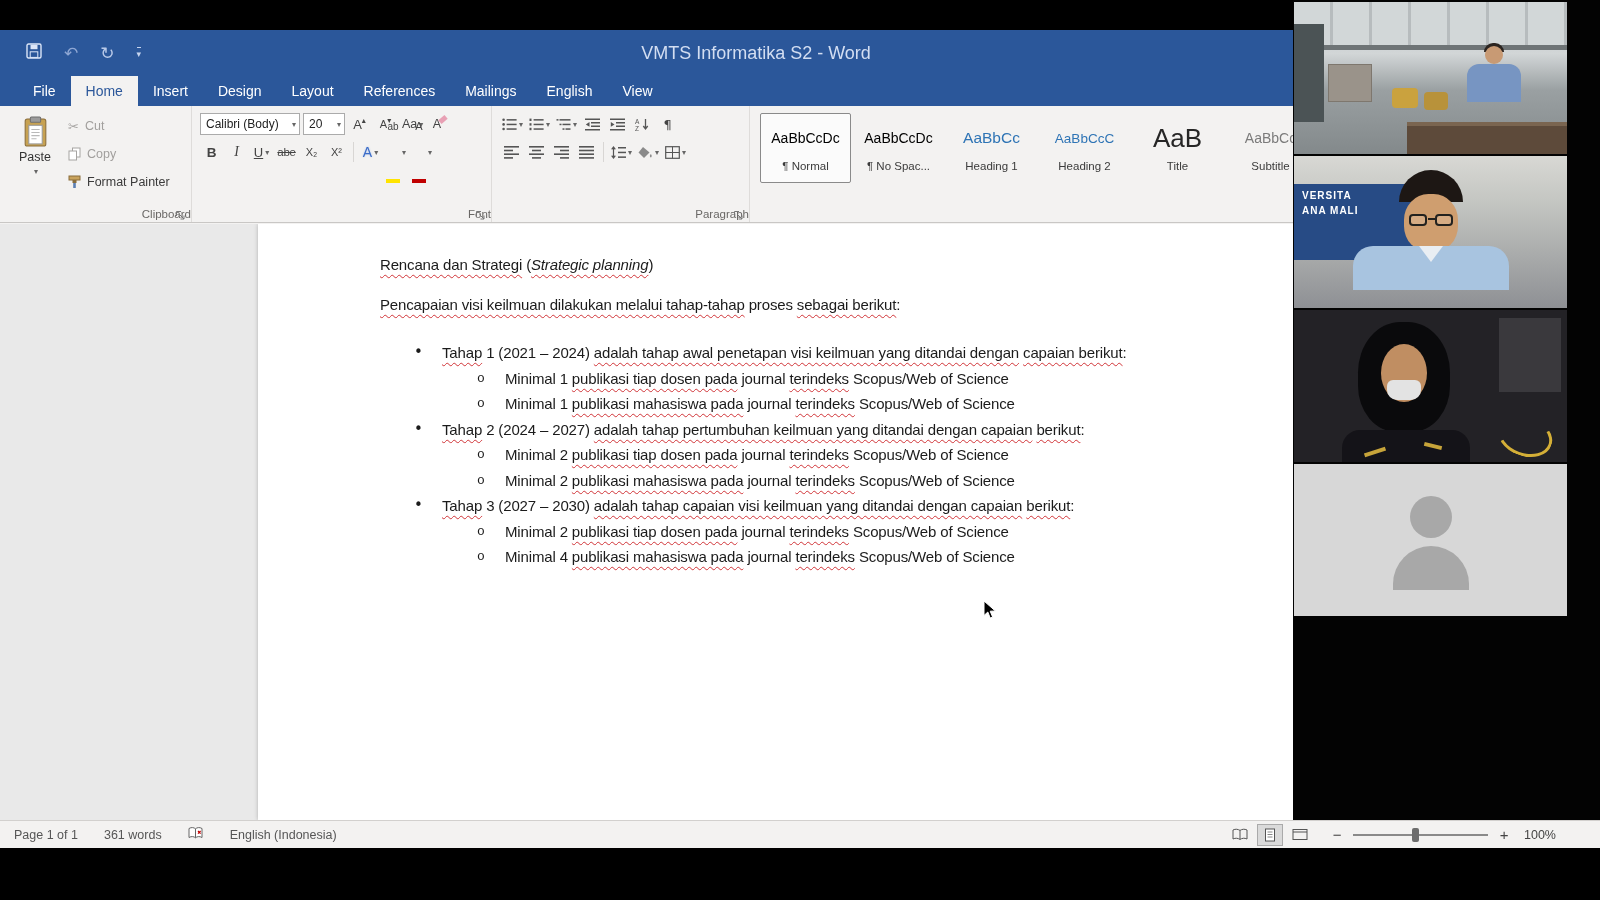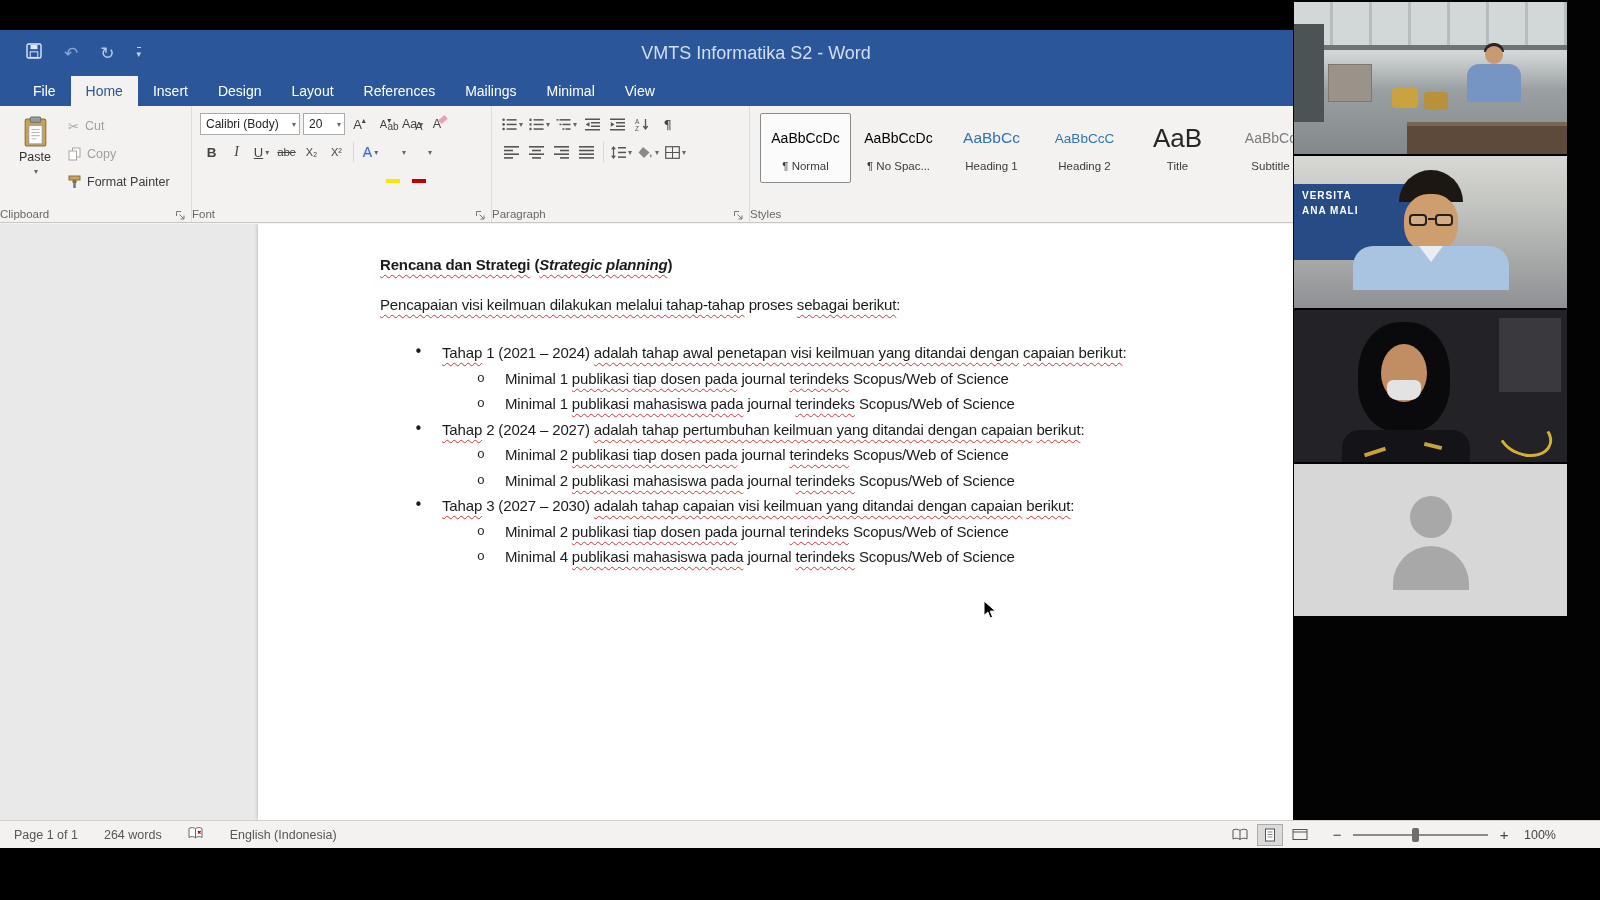--- a/index.html
+++ b/index.html
@@ -18,21 +18,21 @@
   .title-text { position:absolute; left:756px; top:50%; transform:translate(-50%,-50%); color:#d3def2; font-size:18px; white-space:nowrap; }
 
   .tabrow { height:30px; background:#2b579a; display:flex; align-items:stretch; padding-left:18px; }
   .tabs { display:flex; align-items:stretch; }
   .tab { padding:0 15px; display:flex; align-items:center; color:#fff; font-size:14px; cursor:default; }
   .tab.active { background:#f3f2f1; color:#2b579a; }
   .tellme { display:flex; align-items:center; gap:7px; margin-left:16px; color:#b9cdf0; font-size:14px; }
 
   .ribbon { height:117px; background:#f3f2f1; border-bottom:1px solid #c9c7c5; display:flex; }
   .grp { position:relative; height:100%; border-right:1px solid #dedcda; padding:4px 3px 18px 6px; }
-  .grp-label { position:absolute; bottom:2px; left:0; right:0; text-align:left; font-size:11.5px; color:#6a6866;margin-top:48px; }
+  .grp-label { position:absolute; bottom:2px; left:0; right:0; text-align:right; font-size:11.5px; color:#6a6866;margin-top:48px; }
   .launcher { position:absolute; bottom:3px; right:4px; width:12px; height:12px; }
 
   
   .clip-row { display:flex; height:92px; }
   .paste-btn { width:58px; display:flex; flex-direction:column; align-items:center; justify-content:flex-start; padding-top:6px; gap:3px; font-size:12.5px; color:#333; }
   .clip-col { display:flex; flex-direction:column; justify-content:flex-start; padding-top:4px; gap:4px; }
   .sbtn { display:flex; align-items:center; gap:6px; font-size:12.5px; color:#3b3b3b; height:24px; padding:0 4px; white-space:nowrap; }
   .sbtn.dis { color:#a19f9d; }
   .cuticon { font-family:"DejaVu Sans",sans-serif; font-size:13px; color:#a6a4a2; }
 
@@ -70,21 +70,21 @@
   .docarea { position:absolute; left:0; top:194px; width:1600px; height:596px; background:#e9e9e9; overflow:hidden; }
   .page { position:absolute; left:258px; top:0; width:1035px; height:596px; background:#fff; box-shadow:0 0 4px rgba(0,0,0,.25); }
   .doc-content { margin-left:122px; padding-top:28px; width:775px; font-size:15px; line-height:25.5px; color:#1b1b1b; letter-spacing:-0.15px; }
   .par { position:relative; }
   .par.h { margin-bottom:14px; }
   .par.p { margin-bottom:23px; }
   .par.b1 { padding-left:62px; }
   .par.b2 { padding-left:125px; }
   .mk1 { position:absolute; left:34px; font-family:"DejaVu Sans",sans-serif; }
   .mk2 { position:absolute; left:97px; font-family:"Liberation Mono",monospace; font-size:13px; }
-  .bseg { font-weight:bold; }
+  .bseg { font-weight:normal; }
   .iseg { font-style:italic; }
   .wseg { text-decoration:underline; text-decoration-style:wavy; text-decoration-color:#d13438; text-decoration-thickness:1px; text-underline-offset:4px; text-decoration-skip-ink:none; }
 
   
   .statusbar { position:absolute; left:0; bottom:0; width:1600px; height:28px; background:#f3f2f1; border-top:1px solid #d2d0ce; display:flex; align-items:center; font-size:12.5px; color:#565656; padding-left:14px; }
   .sb-item { margin-right:26px; white-space:nowrap; }
   .sb-spacer { flex:1; }
   .viewbtn { width:26px; height:22px; display:flex; align-items:center; justify-content:center; margin-right:4px; border:1px solid transparent; }
   .viewbtn.active { background:#dadada; border-color:#aaa; }
   .zoomctl { display:flex; align-items:center; gap:10px; margin:0 14px; }
@@ -166,21 +166,21 @@
 
   <div class="tabrow">
     <div class="tabs">
         <div class="tab">File</div>
         <div class="tab active">Home</div>
         <div class="tab">Insert</div>
         <div class="tab">Design</div>
         <div class="tab">Layout</div>
         <div class="tab">References</div>
         <div class="tab">Mailings</div>
-        <div class="tab">Minimal</div>
+        <div class="tab">English</div>
         <div class="tab">View</div>
       </div>
   </div>
 
   <div class="ribbon">
 
     <div class="grp" style="width:192px">
       <div class="clip-row">
         <div class="paste-btn">
           <svg width="25" height="31" viewBox="0 0 24 30">
@@ -488,21 +488,21 @@
           <div class="par b2"><span class="mk2">o</span><span>Minimal 2 </span><span class="wseg">publikasi mahasiswa pada</span><span> journal </span><span class="wseg">terindeks</span><span> Scopus/Web of Science</span></div>
           <div class="par b1"><span class="mk1">•</span><span class="wseg">Tahap</span><span> 3 (2027 – 2030) </span><span class="wseg">adalah tahap capaian visi keilmuan yang ditandai dengan capaian</span><span> </span><span class="wseg">berikut</span><span>:</span></div>
           <div class="par b2"><span class="mk2">o</span><span>Minimal 2 </span><span class="wseg">publikasi tiap dosen pada</span><span> journal </span><span class="wseg">terindeks</span><span> Scopus/Web of Science</span></div>
           <div class="par b2"><span class="mk2">o</span><span>Minimal 4 </span><span class="wseg">publikasi mahasiswa pada</span><span> journal </span><span class="wseg">terindeks</span><span> Scopus/Web of Science</span></div>
         </div>
     </div>
   </div>
 
   <div class="statusbar">
     <span class="sb-item">Page 1 of 1</span>
-    <span class="sb-item">264 words</span>
+    <span class="sb-item">361 words</span>
     <span class="sb-item"><svg width="16" height="14" viewBox="0 0 16 14">
           <path d="M1 2.5 C3.5 1 6 1.5 7.5 2.8 C9 1.5 11.5 1 14 2.5 V11.5 C11.5 10 9 10.5 7.5 11.8 C6 10.5 3.5 10 1 11.5 Z" fill="#fff" stroke="#666"></path>
           <path d="M7.5 2.8 V11.8" stroke="#666"></path>
           <path d="M10 5 l2.6 2.6 M12.6 5 L10 7.6" stroke="#c00000" stroke-width="1.2"></path>
         </svg></span>
     <span class="sb-item">English (Indonesia)</span>
     <span class="sb-spacer"></span>
     <span class="viewbtn">
         <svg width="16" height="13" viewBox="0 0 16 13">
           <path d="M1 2 C3.5 0.7 6 1.2 8 2.4 C10 1.2 12.5 0.7 15 2 V11 C12.5 9.7 10 10.2 8 11.4 C6 10.2 3.5 9.7 1 11 Z" fill="none" stroke="#555"></path>

